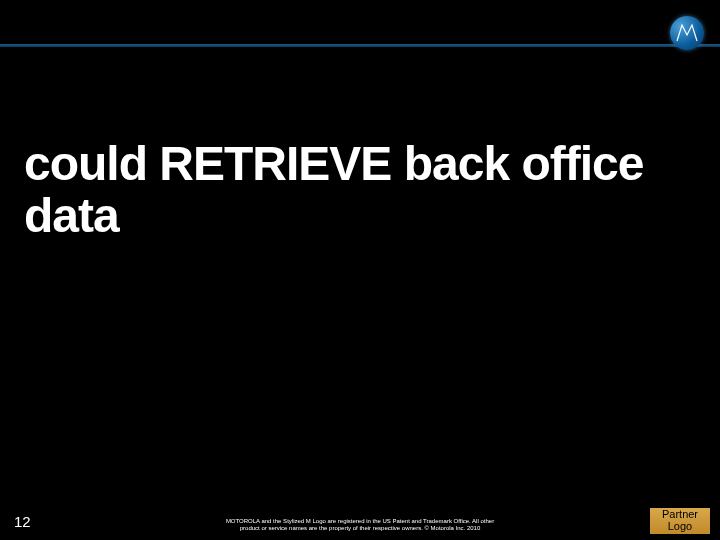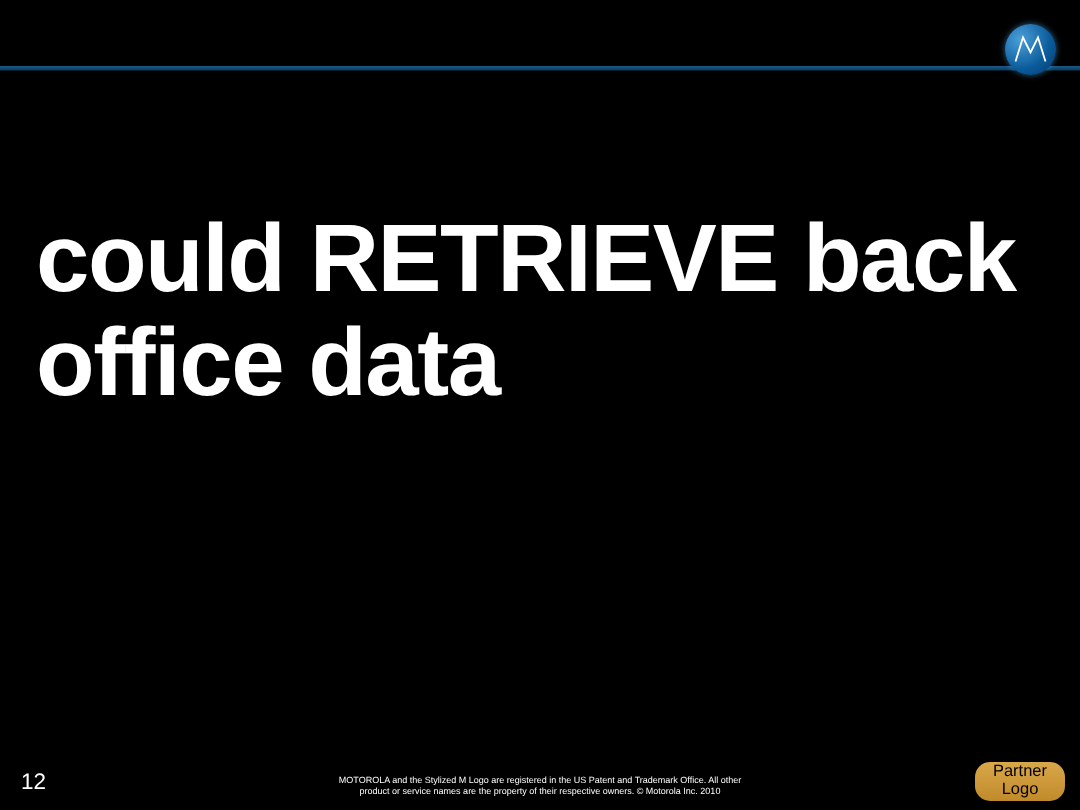--- a/index.html
+++ b/index.html
@@ -43,21 +43,21 @@
   .logo-m {
     width: 24px;
     height: 24px;
   }
   .main-text {
     position: absolute;
     top: 138px;
     left: 24px;
     right: 24px;
     color: #fff;
-    font-size: 64px;
+    font-size: 48px;
     font-weight: bold;
     line-height: 1.08;
     letter-spacing: -1px;
   }
   .page-number {
     position: absolute;
     bottom: 10px;
     left: 14px;
     color: #fff;
     font-size: 15px;
@@ -81,21 +81,20 @@
     background: linear-gradient(to bottom, #d9a84a 0%, #c08a2a 100%);
     color: #000;
     font-size: 11px;
     line-height: 1.05;
     text-align: center;
     display: flex;
     flex-direction: column;
     align-items: center;
     justify-content: center;
     font-weight: 500;
-    border-radius: 10px;
   }
 </style>
 </head>
 <body>
 
 <div class="slide">
 
   <div class="top-divider"></div>
 
   <div class="logo-wrap">

